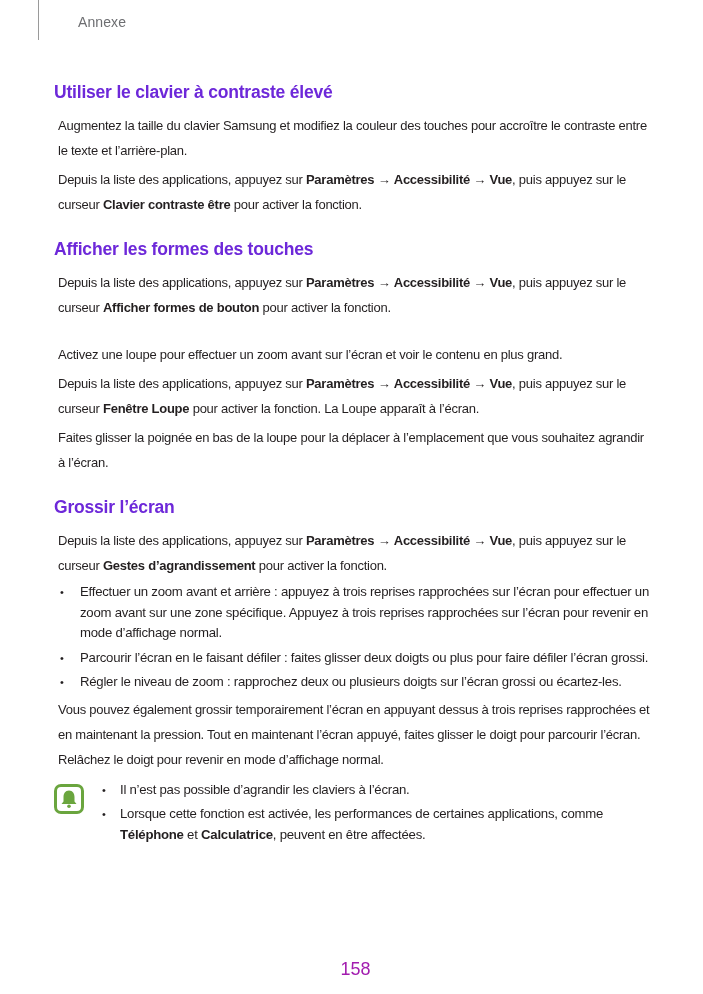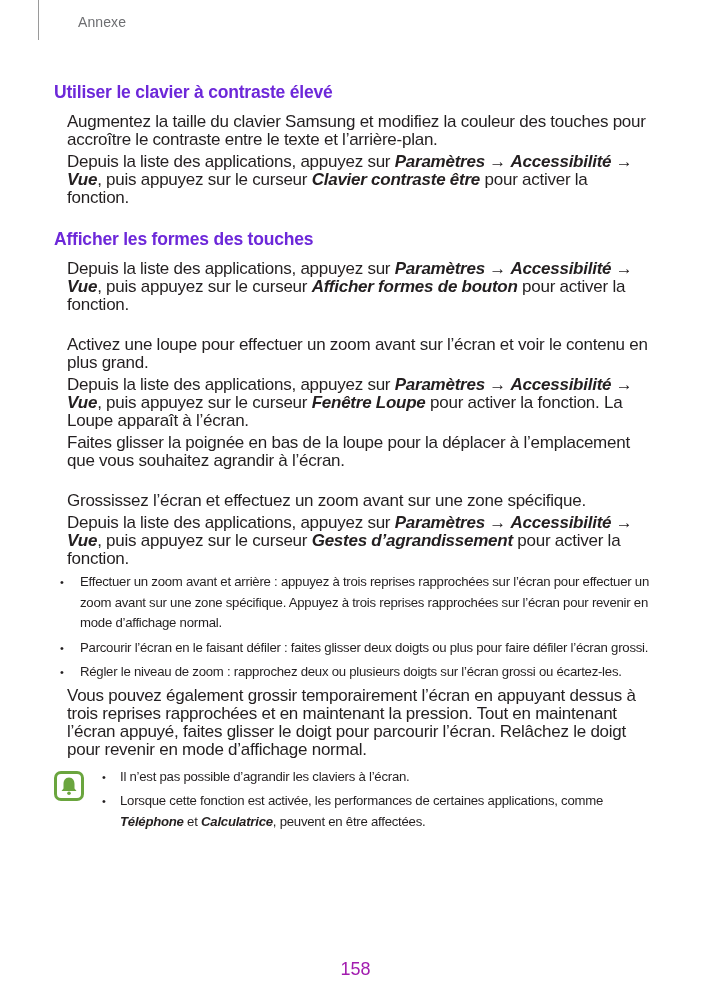--- a/index.html
+++ b/index.html
@@ -16,21 +16,21 @@
     margin-left: 24px;
   }
   .content {
     position: absolute; left: 54px; top: 82px; width: 600px;
   }
   h2 {
     font-size: 17.5px; font-weight: bold; margin: 0 0 10px 0; color: #6d28d9;
     letter-spacing: -0.2px;
   }
   p {
-    font-size: 17px; line-height: 18px; margin: 0 0 4px 13px; letter-spacing: -0.25px;
+    font-size: 13px; line-height: 25px; margin: 0 0 4px 4px; letter-spacing: -0.25px;
   }
   .section { margin-bottom: 22px; }
   .section.last { margin-bottom: 0; }
   ul.bullets { list-style: none; padding: 0; margin: 3px 0 2px 0; }
   ul.bullets li {
     position: relative; padding-left: 26px; font-size: 13.2px; line-height: 20.5px;
     margin-bottom: 4px; letter-spacing: -0.25px;
   }
   ul.bullets li .dot {
     position: absolute; left: 6px; top: 0; font-size: 11px; color: #231f20;
@@ -42,21 +42,21 @@
     position: absolute; left: 0; top: 4px; width: 30px; height: 30px;
     border: 3px solid #6aa53e; border-radius: 7px; box-sizing: border-box;
     display: flex; align-items: center; justify-content: center;
   }
   .note ul.bullets li { padding-left: 18px; margin-bottom: 4px; }
   .note ul.bullets li .dot { left: 0; }
   .page-number {
     position: absolute; left: 4px; width: 703px; top: 959px; text-align: center;
     font-size: 18px; color: #a21caf;
   }
-  b { font-weight: bold; font-style: italic; }
+  b { font-weight: bold; }
 </style>
 </head>
 <body>
 
 <div class="rule"></div>
 <div class="header">Annexe</div>
 
 <div class="content">
 
   <div class="section">
@@ -70,21 +70,21 @@
     <p><span>Depuis la liste des applications, appuyez sur </span><b>Paramètres</b><span> → </span><b>Accessibilité</b><span> → </span><b>Vue</b><span>, puis appuyez sur le curseur </span><b>Afficher formes de bouton</b><span> pour activer la fonction.</span></p>
   </div>
 
   <div class="section">
     <p>Activez une loupe pour effectuer un zoom avant sur l’écran et voir le contenu en plus grand.</p>
     <p><span>Depuis la liste des applications, appuyez sur </span><b>Paramètres</b><span> → </span><b>Accessibilité</b><span> → </span><b>Vue</b><span>, puis appuyez sur le curseur </span><b>Fenêtre Loupe</b><span> pour activer la fonction. La Loupe apparaît à l’écran.</span></p>
     <p>Faites glisser la poignée en bas de la loupe pour la déplacer à l’emplacement que vous souhaitez agrandir à l’écran.</p>
   </div>
 
   <div class="section last">
-    <p>Grossissez l’écran et effectuez un zoom avant sur une zone spécifique.</p>
+    <h2>Grossir l’écran</h2>
     <p><span>Depuis la liste des applications, appuyez sur </span><b>Paramètres</b><span> → </span><b>Accessibilité</b><span> → </span><b>Vue</b><span>, puis appuyez sur le curseur </span><b>Gestes d’agrandissement</b><span> pour activer la fonction.</span></p>
 
     <ul class="bullets">
       <li><span class="dot">•</span><span>Effectuer un zoom avant et arrière : appuyez à trois reprises rapprochées sur l’écran pour effectuer un zoom avant sur une zone spécifique. Appuyez à trois reprises rapprochées sur l’écran pour revenir en mode d’affichage normal.</span></li>
       <li><span class="dot">•</span><span>Parcourir l’écran en le faisant défiler : faites glisser deux doigts ou plus pour faire défiler l’écran grossi.</span></li>
       <li><span class="dot">•</span><span>Régler le niveau de zoom : rapprochez deux ou plusieurs doigts sur l’écran grossi ou écartez-les.</span></li>
     </ul>
 
     <p>Vous pouvez également grossir temporairement l’écran en appuyant dessus à trois reprises rapprochées et en maintenant la pression. Tout en maintenant l’écran appuyé, faites glisser le doigt pour parcourir l’écran. Relâchez le doigt pour revenir en mode d’affichage normal.</p>
 

